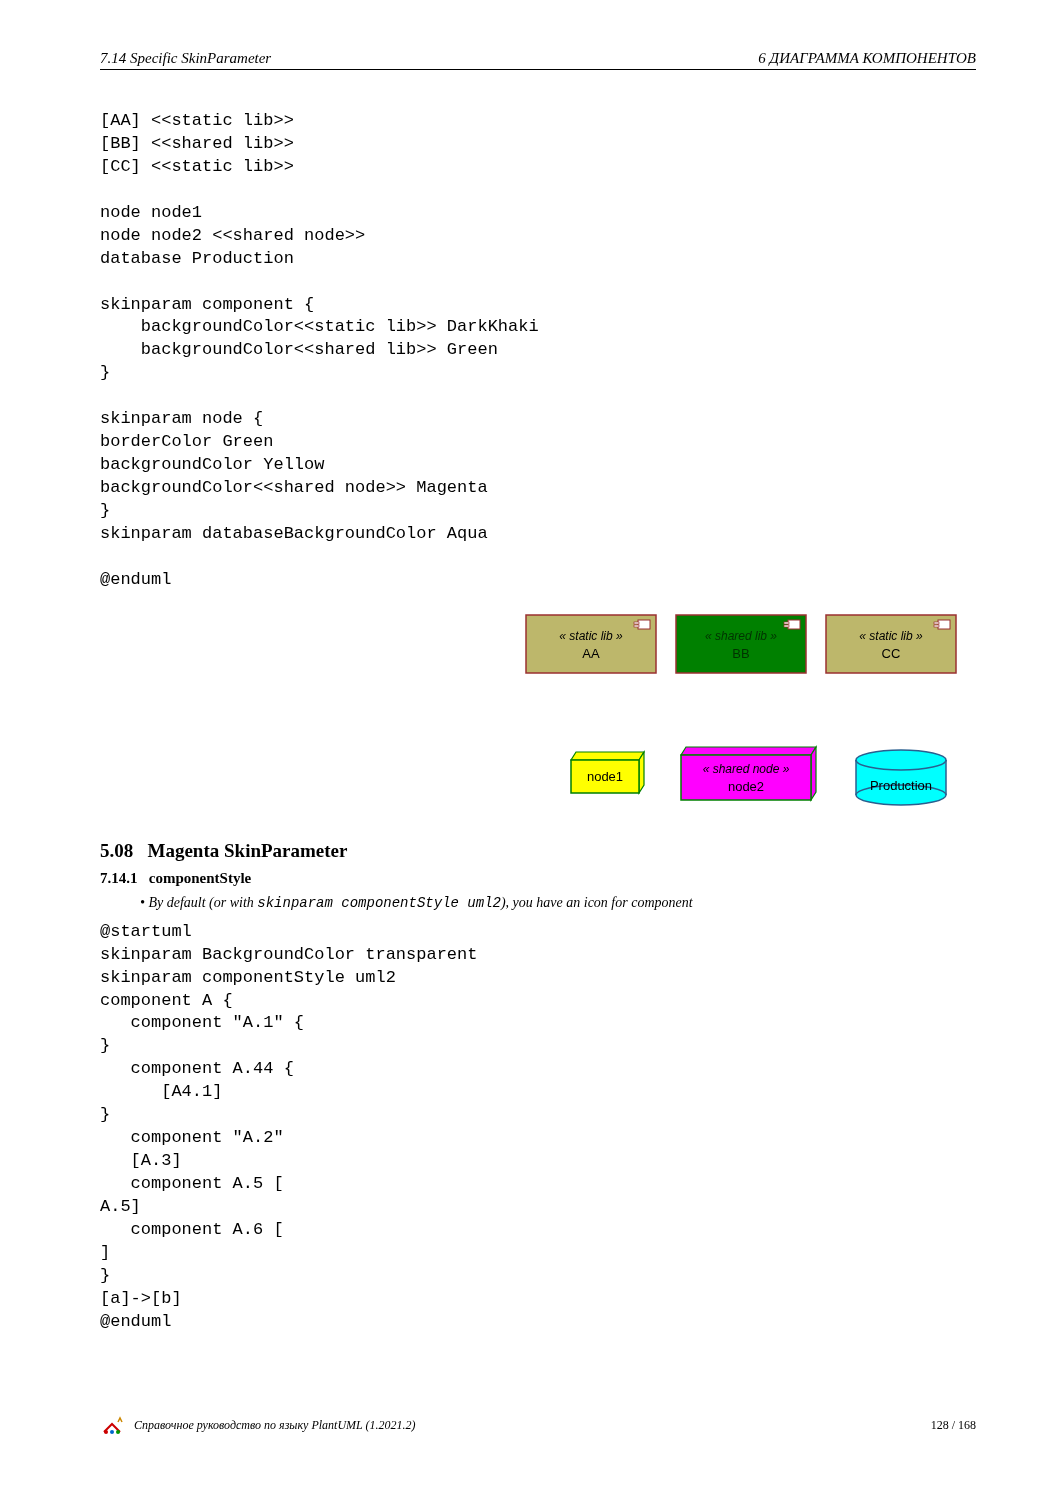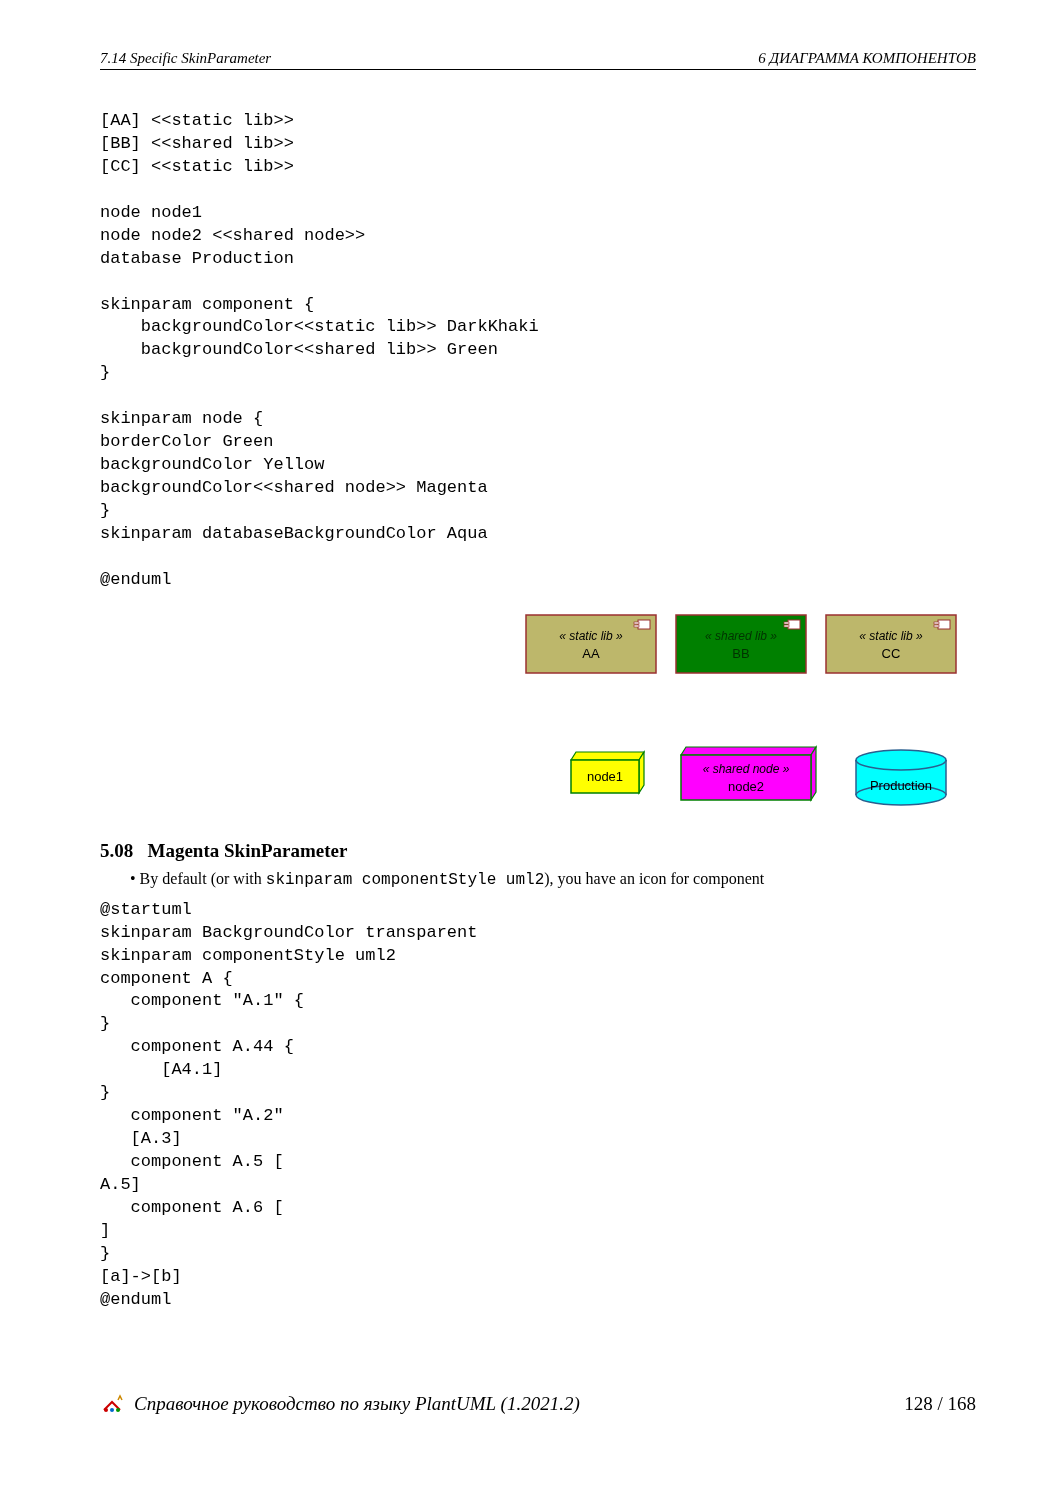--- a/index.html
+++ b/index.html
@@ -39,32 +39,33 @@
     font-weight: bold;
     font-size: 19px;
     margin: 25px 0 8px 0;
   }
   .h3 {
     font-weight: bold;
     font-size: 15px;
     margin: 4px 0 8px 0;
   }
   .bullet {
-    font-size: 16px;
-    margin: 4px 0 10px 30px;
+    font-size: 14px;
+    margin: 4px 0 10px 40px;
+    font-style: italic;
   }
   .mono-inline {
     font-family: "Courier New", Courier, monospace;
   }
   .footer {
     display: flex;
     align-items: center;
     justify-content: space-between;
     margin-top: 80px;
-    font-size: 19px;
+    font-size: 12px;
   }
   .footer-left {
     display: flex;
     align-items: center;
     gap: 10px;
   }
   .footer-text {
     font-style: italic;
   }
   .logo {
@@ -157,20 +158,23 @@
         <line x1="430" y1="150" x2="430" y2="185" stroke="#2a5f8f" stroke-width="1.5"></line>
         <ellipse cx="385" cy="185" rx="45" ry="10" fill="#00ffff" stroke="#2a5f8f" stroke-width="1.5"></ellipse>
         <path d="M 340 150 A 45 10 0 0 0 430 150" fill="none" stroke="#2a5f8f" stroke-width="1.5"></path>
         <text x="385" y="180" text-anchor="middle" font-size="13" font-family="sans-serif">Production</text>
       </g>
     </svg>
   </div>
 
   <div class="h2">
     <span>5.08</span>&nbsp;&nbsp;&nbsp;<span>Magenta SkinParameter</span>
+  </div>
+  <div class="h3">
+    <span>7.14.1</span>&nbsp;&nbsp;&nbsp;<span>componentStyle</span>
   </div>
   <div class="bullet">
     • <span>By default (or with </span><span class="mono-inline">skinparam componentStyle uml2</span><span>), you have an icon for component</span>
   </div>
 
   <pre class="code">@startuml
 skinparam BackgroundColor transparent
 skinparam componentStyle uml2
 component A {
    component "A.1" {

